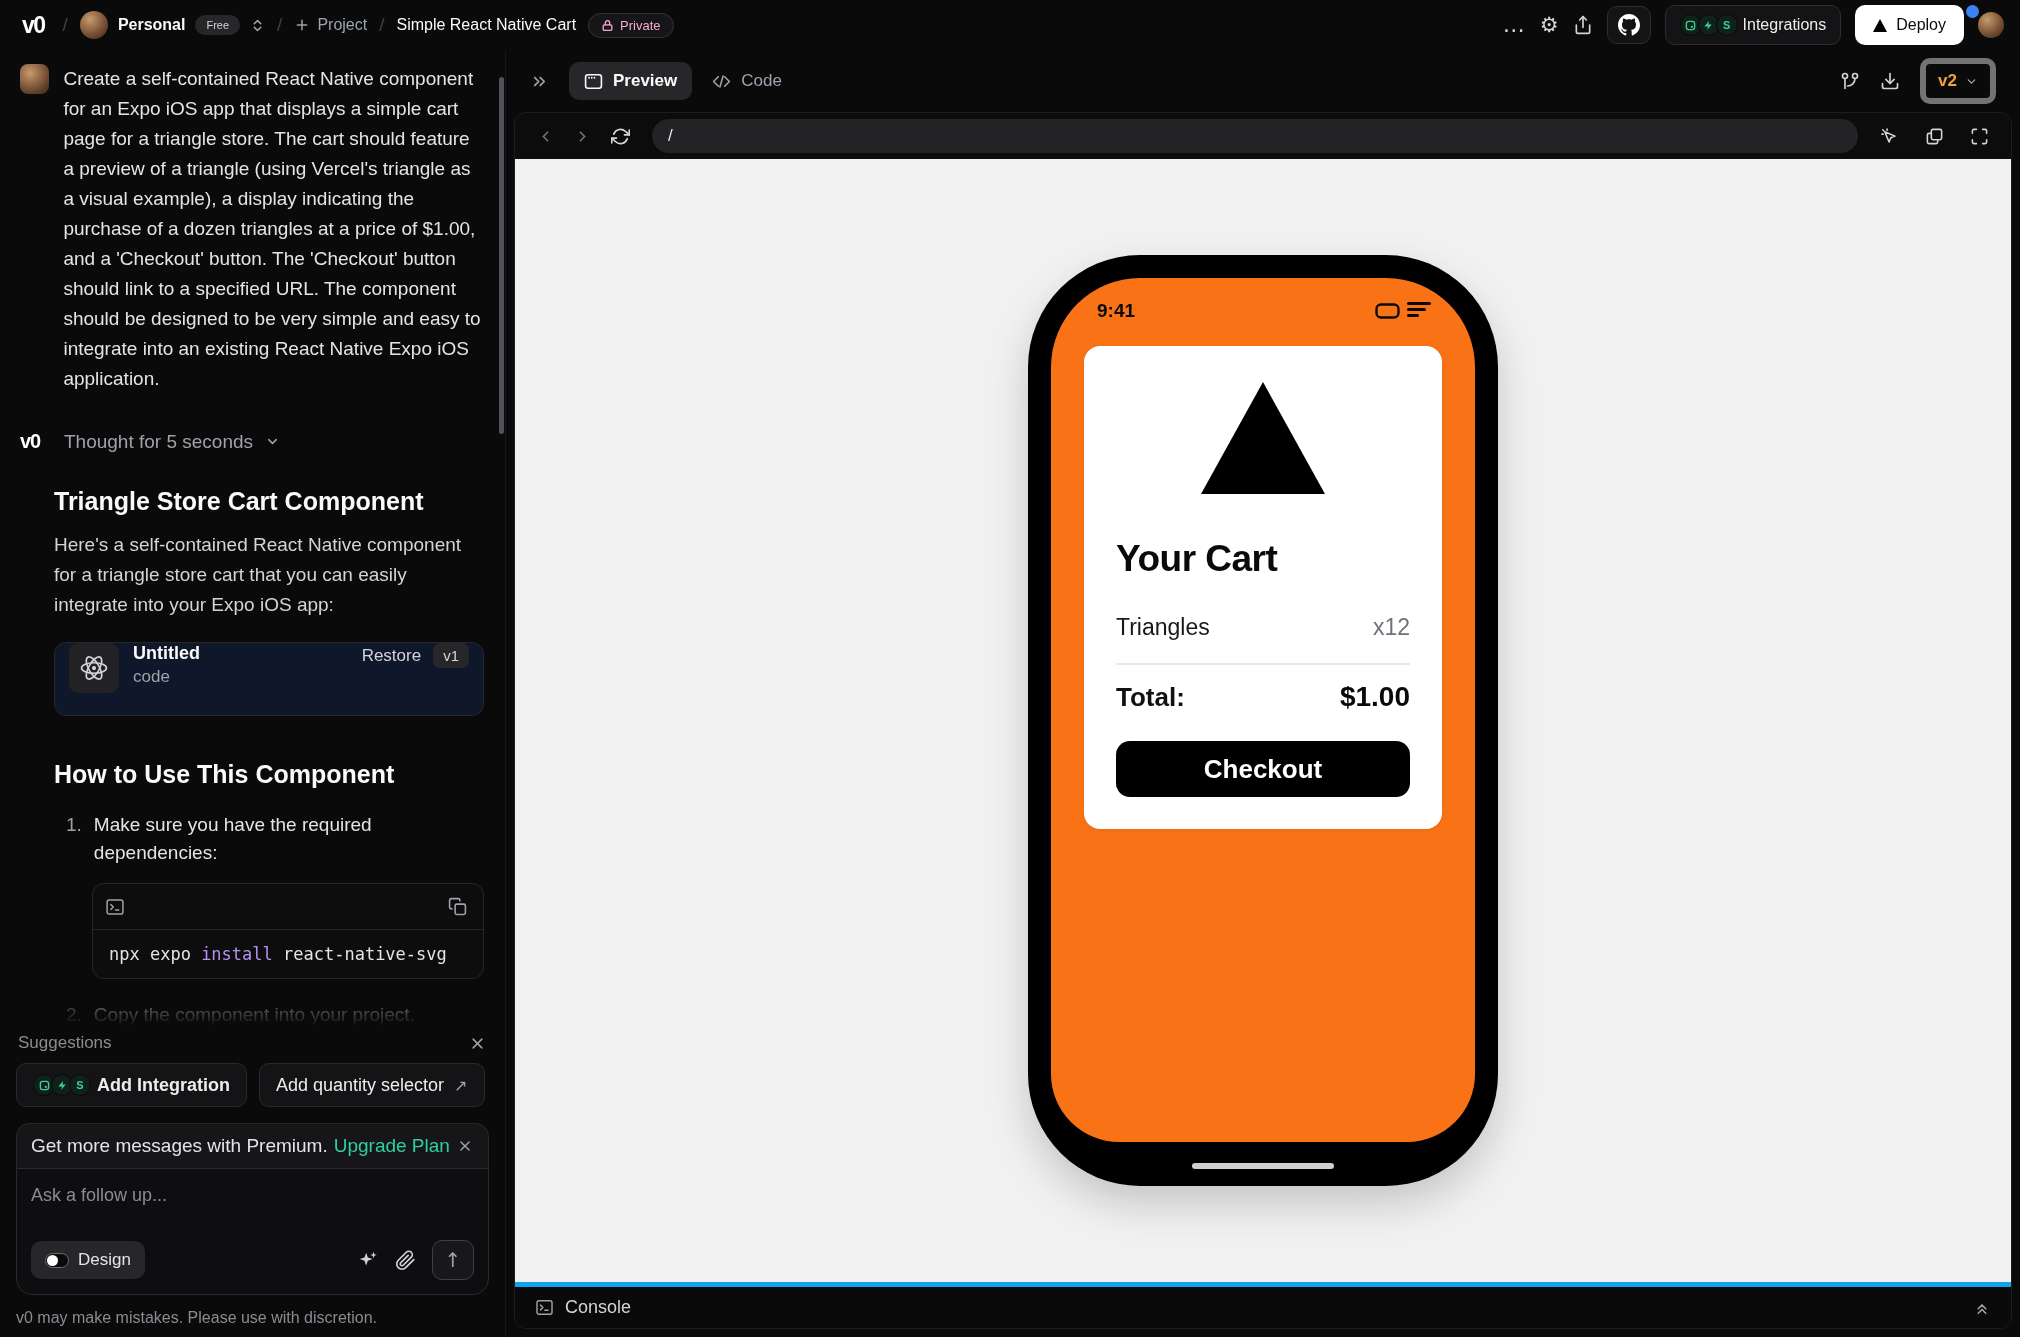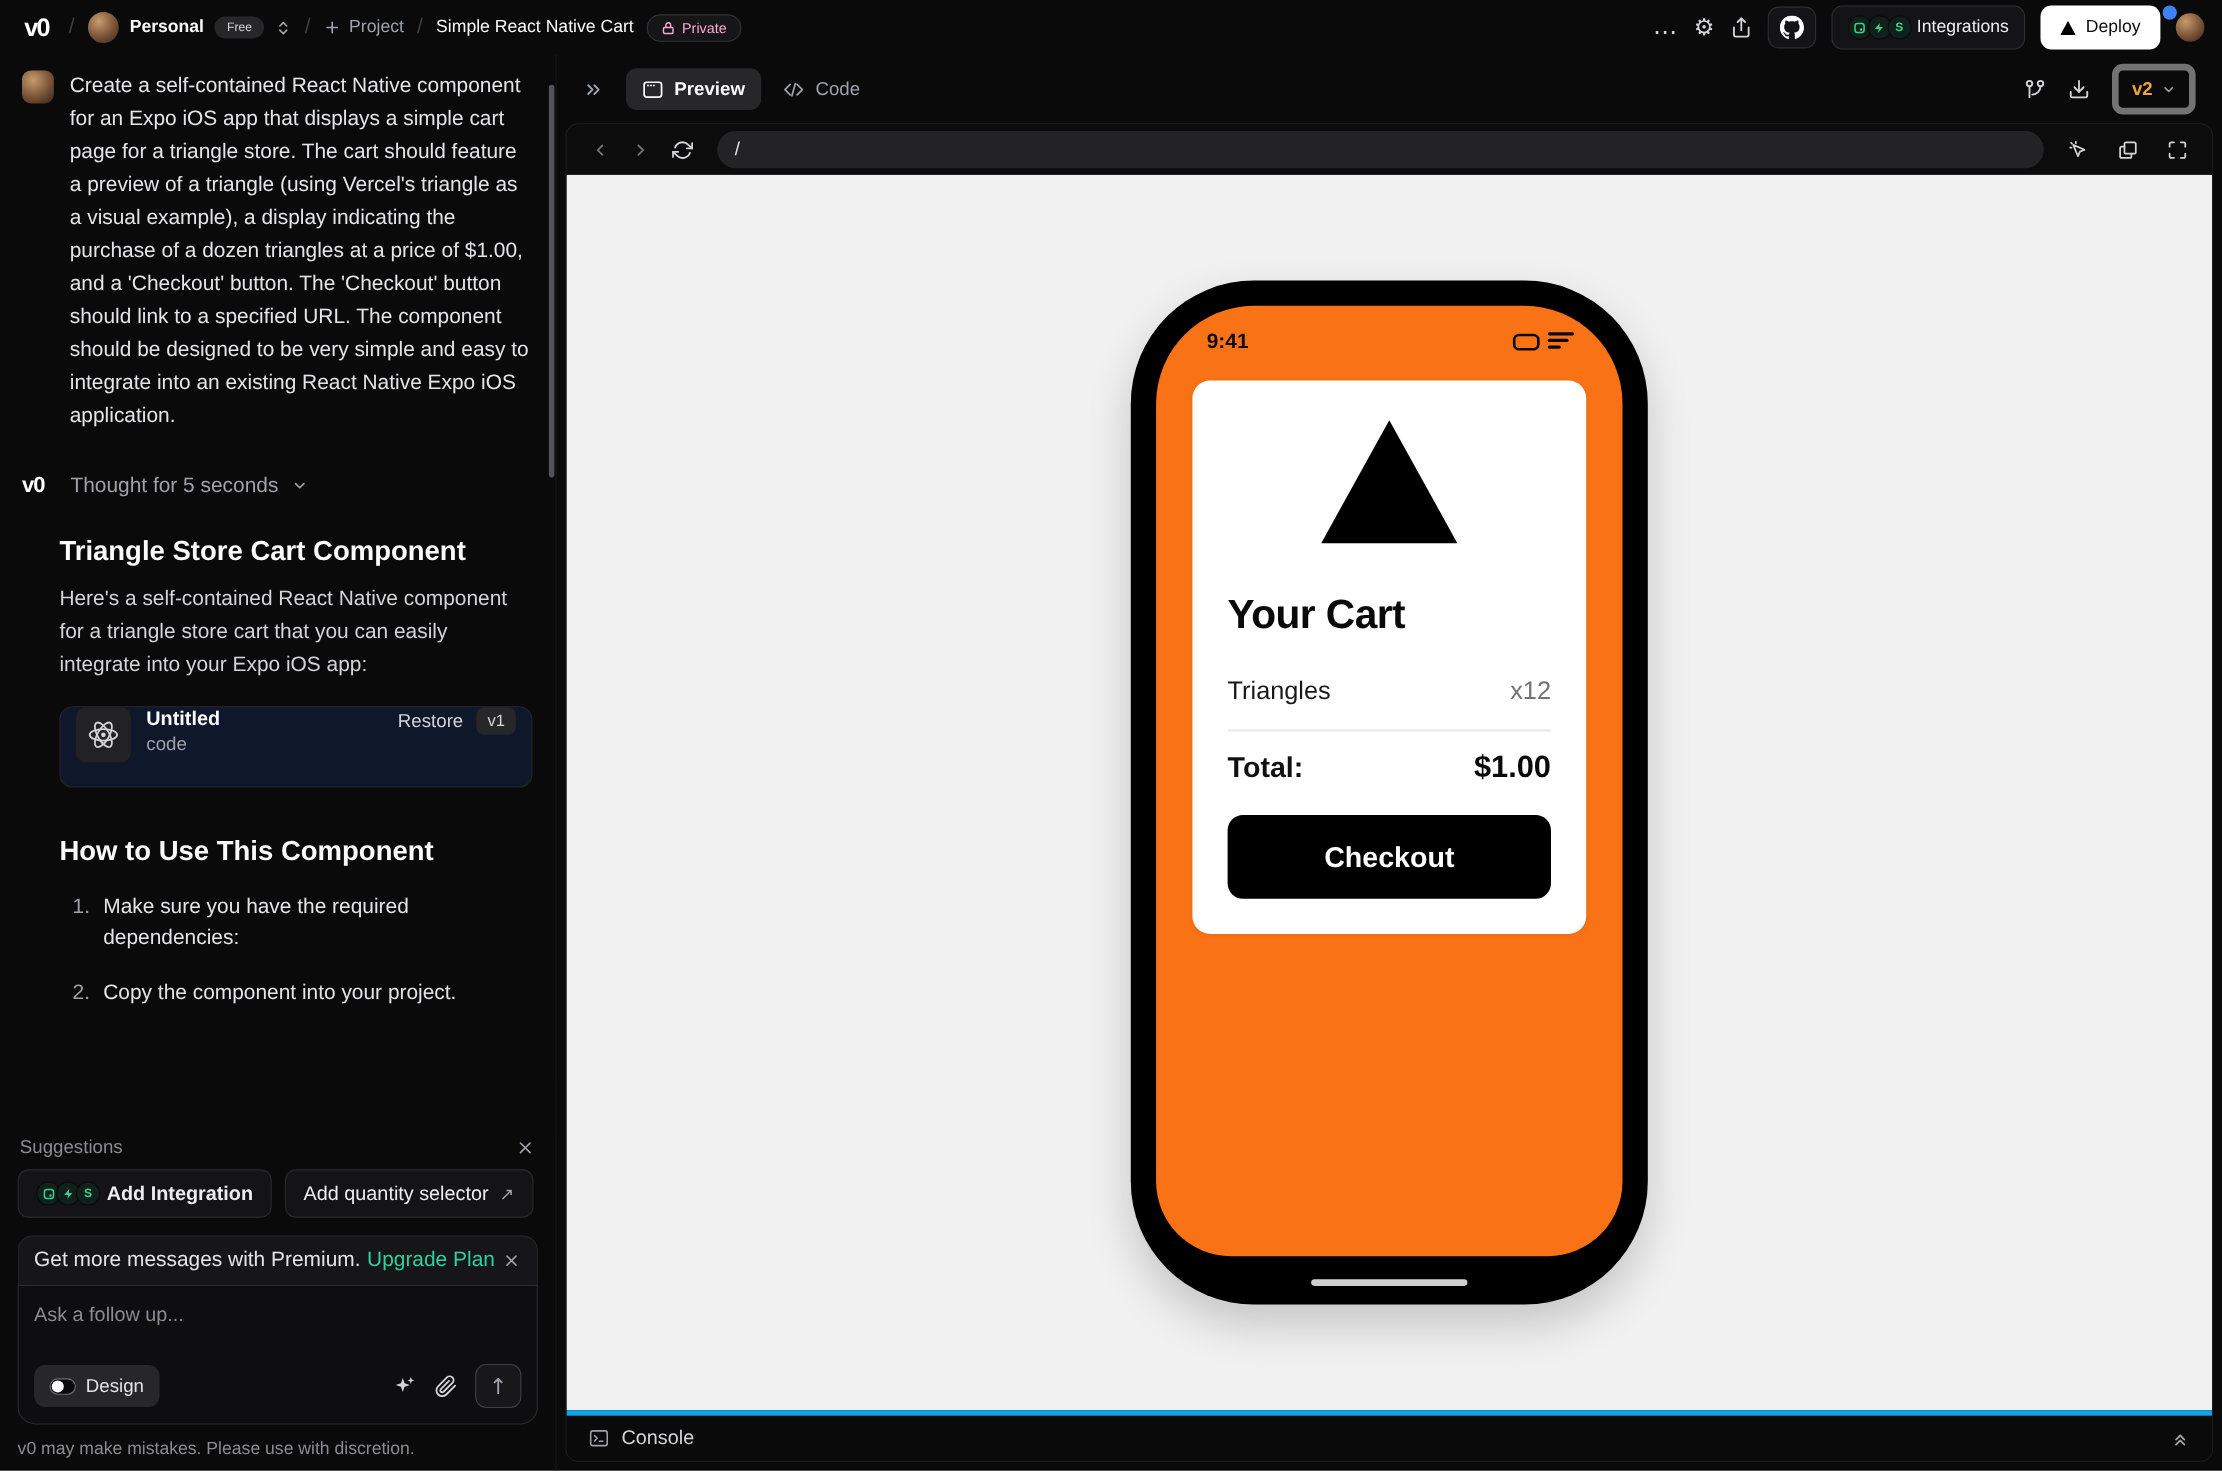--- a/index.html
+++ b/index.html
@@ -145,21 +145,21 @@
     box-shadow:0 1px 5px rgba(0,0,0,.07); }
   .tri-wrap { display:flex; justify-content:center; margin-top:8px; }
   .cart-title { font-size:37px; font-weight:800; color:#0a0a0a; letter-spacing:-.5px; margin-top:44px; }
   .item-row { display:flex; justify-content:space-between; align-items:baseline; margin-top:34px;
     padding-bottom:22px; border-bottom:2px solid #e9e9ec; }
   .item-name { font-size:23px; color:#18181b; }
   .item-qty { font-size:23px; color:#71717a; }
   .total-row { display:flex; justify-content:space-between; align-items:baseline; margin-top:16px; }
   .total-label { font-size:26px; font-weight:600; color:#111; }
   .total-value { font-size:28px; font-weight:800; color:#0a0a0a; }
-  .checkout-btn { margin-top:28px; width:100%; height:76px; background:#000; border:none; border-radius:14px;
+  .checkout-btn { margin-top:28px; width:100%; height:56px; background:#000; border:none; border-radius:14px;
     color:#fff; font-size:26px; font-weight:700; cursor:pointer; font-family:"Liberation Sans", sans-serif; }
   .home-indicator { position:absolute; bottom:17px; left:50%; transform:translateX(-50%);
     width:142px; height:6px; border-radius:3px; background:#cfcfd2; }
 </style>
 </head>
 <body style="--accent-teal: #2fd0a0; --version-amber: #f0a33c; --code-purple: #b392f0; --notif-blue: #3b82f6;">
 
 <div class="app">
 
   <header class="topbar">
@@ -298,20 +298,38 @@
             </span>
           </div>
 
           <h3 style="margin-top:44px;">How to Use This Component</h3>
 
           <div class="step">
             <span class="num">1.</span>
             <span>Make sure you have the required dependencies:</span>
           </div>
 
+          <div class="codeblock">
+            <div class="cb-head">
+              <span>
+                <svg width="20" height="20" viewBox="0 0 24 24" fill="none" stroke="currentColor" stroke-width="1.8" stroke-linecap="round" stroke-linejoin="round">
+                    <rect x="2.5" y="3.5" width="19" height="17" rx="2.5"></rect>
+                    <path d="M7 9l3 3-3 3"></path>
+                    <line x1="12.5" y1="15.5" x2="16.5" y2="15.5"></line>
+                  </svg>
+              </span>
+              <button class="cb-copy">
+                <svg width="19" height="19" viewBox="0 0 24 24" fill="none" stroke="currentColor" stroke-width="2" stroke-linecap="round" stroke-linejoin="round">
+                    <rect x="9" y="9" width="13" height="13" rx="2"></rect>
+                    <path d="M5 15H4a2 2 0 0 1-2-2V4a2 2 0 0 1 2-2h9a2 2 0 0 1 2 2v1"></path>
+                  </svg>
+              </button>
+            </div>
+            <div class="cb-body"><span>npx expo </span><span class="tok-purple">install</span><span> react-native-svg</span></div>
+          </div>
 
           <div class="step">
             <span class="num">2.</span>
             <span>Copy the component into your project.</span>
           </div>
 
         </div>
       </div>
 
       <div class="side-bottom">

